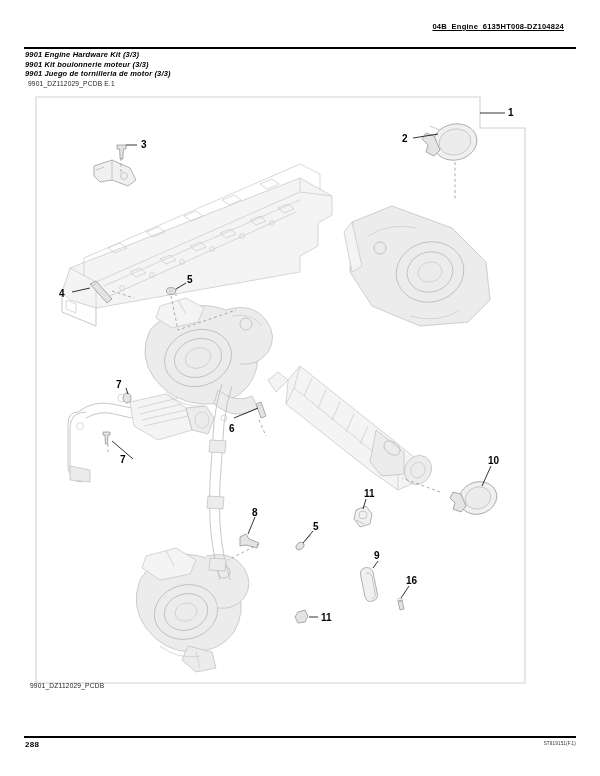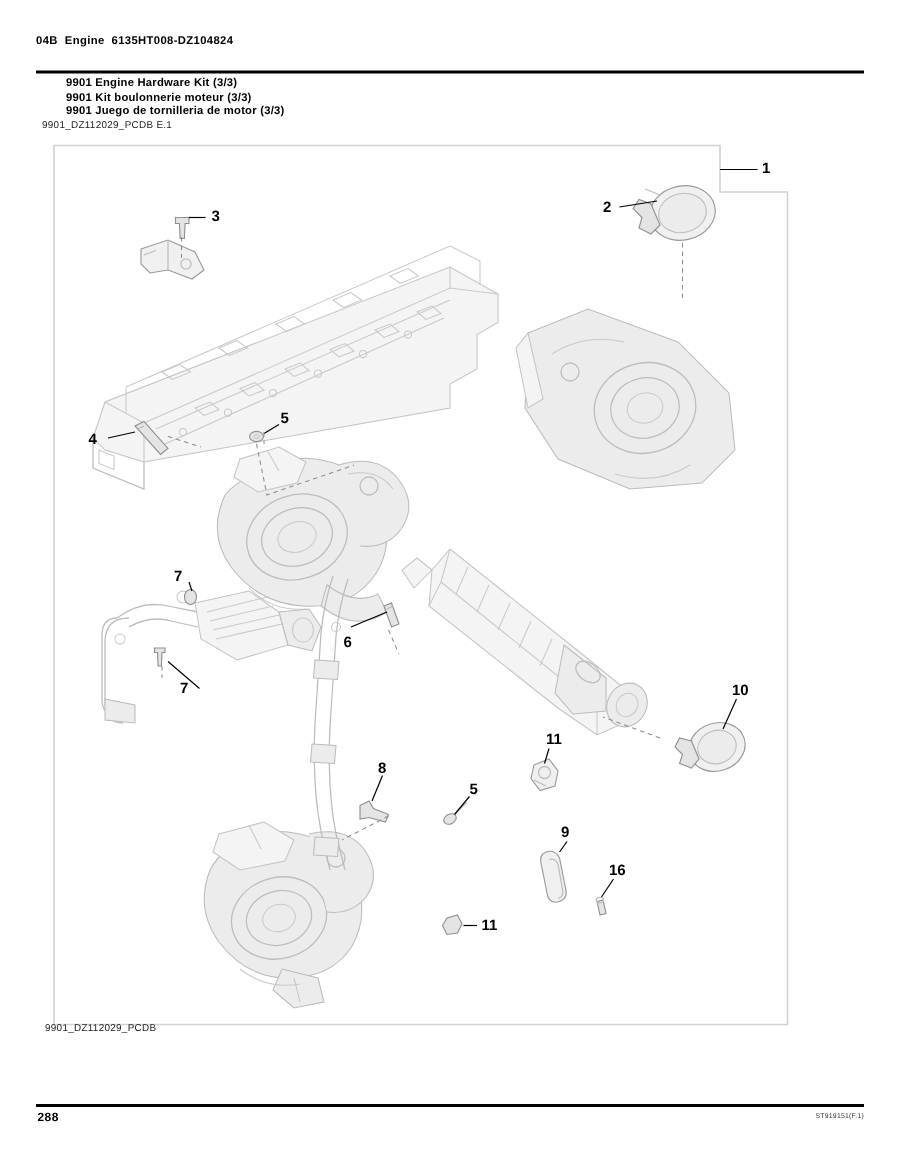--- a/index.html
+++ b/index.html
@@ -12,46 +12,49 @@
     height: 776px;
     position: relative;
     font-family: "Liberation Sans", sans-serif;
     color: #000000;
     overflow: hidden;
   }
 
   
   .page-header {
     position: absolute;
-    left: 24px;
+    left: 12px;
     top: 22px;
     width: 552px;
+    text-align: right;
+    text-decoration: underline;
   }
   .page-header .hdr-line {
     font-size: 7.5px;
     font-weight: bold;
     letter-spacing: 0.25px;
     line-height: 10.5px;
     white-space: pre;
   }
   .header-rule {
     position: absolute;
     left: 24px;
     top: 47px;
     width: 552px;
     height: 1.6px;
     background: #000;
   }
 
   
   .title-block {
     position: absolute;
-    left: 44px;
+    left: 25px;
     top: 50px;
     width: 460px;
+    font-style: italic;
   }
   .title-block .title-line {
     font-size: 7.5px;
     font-weight: bold;
     line-height: 9.6px;
     letter-spacing: 0.15px;
     white-space: pre;
   }
   .fig-ref {
     position: absolute;

